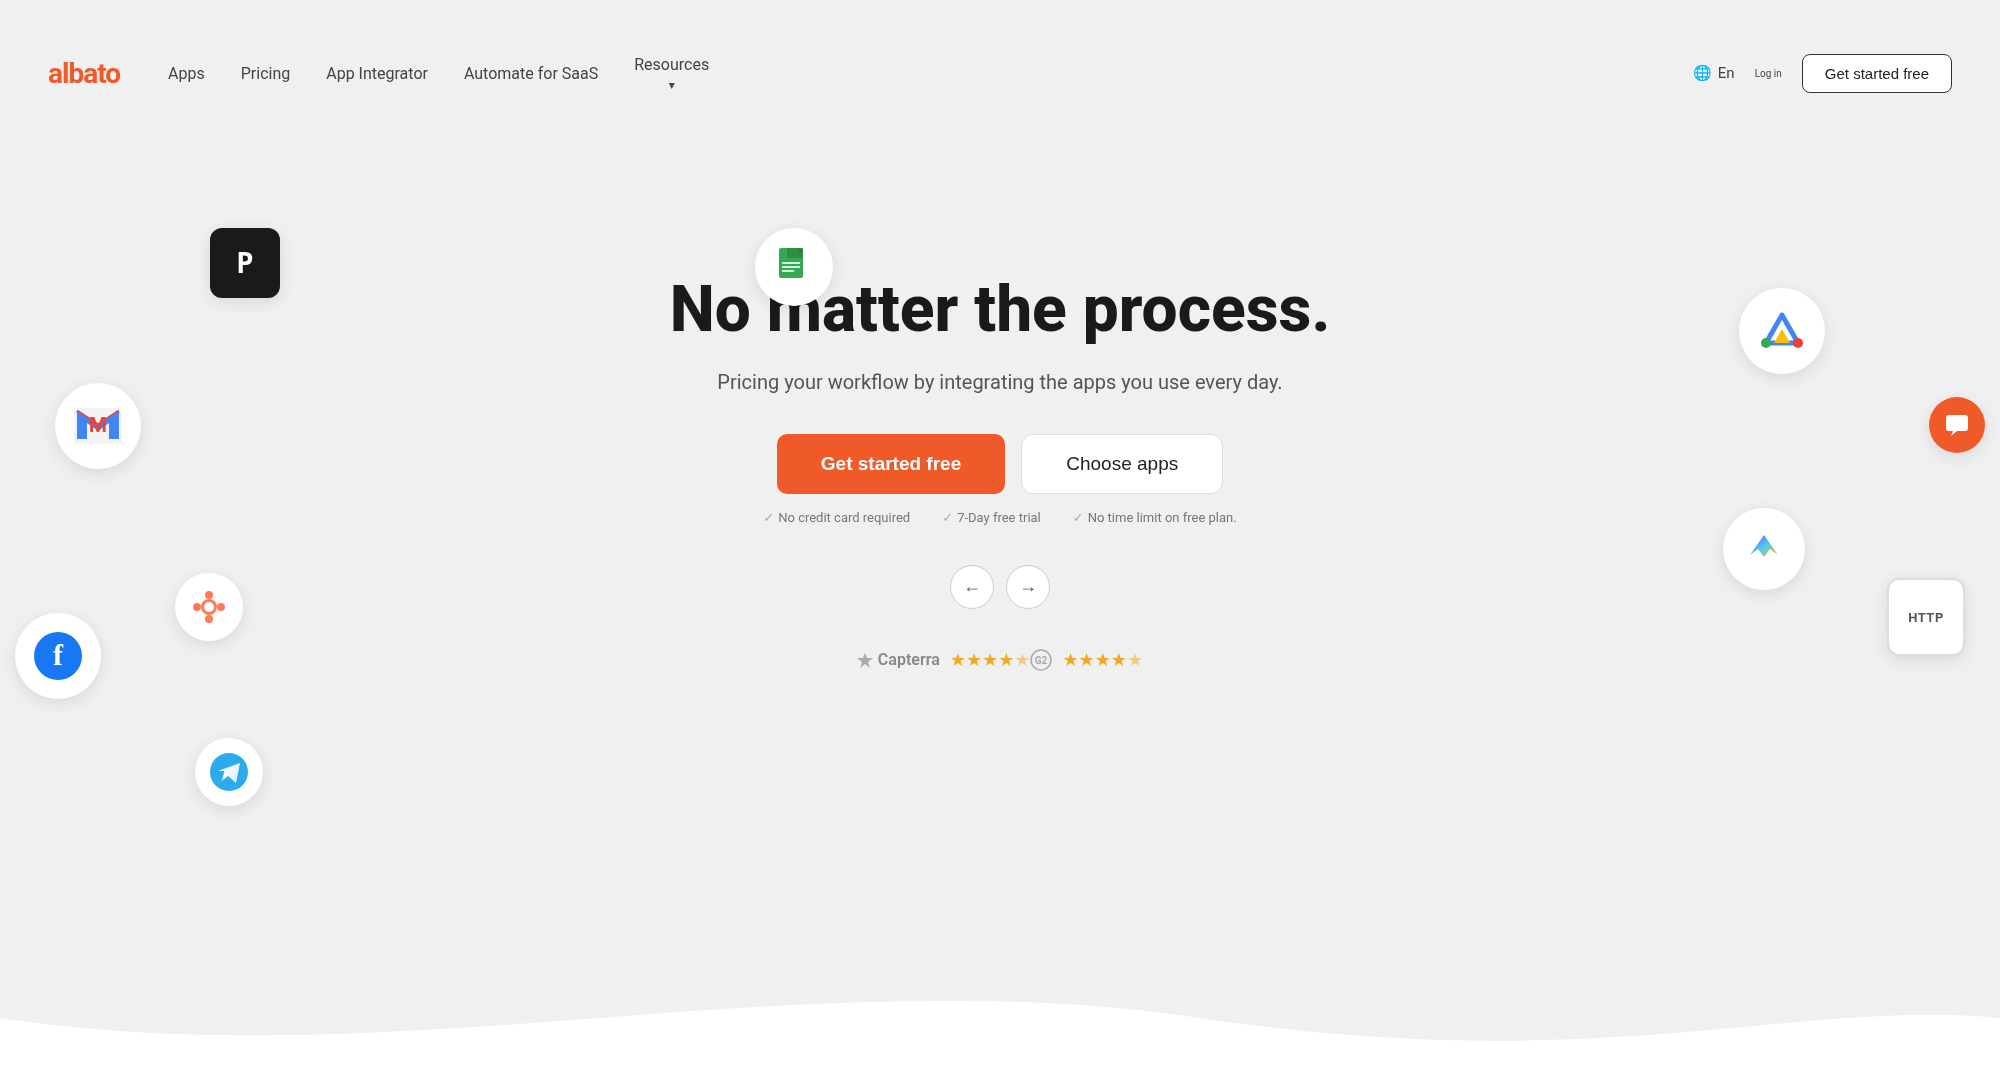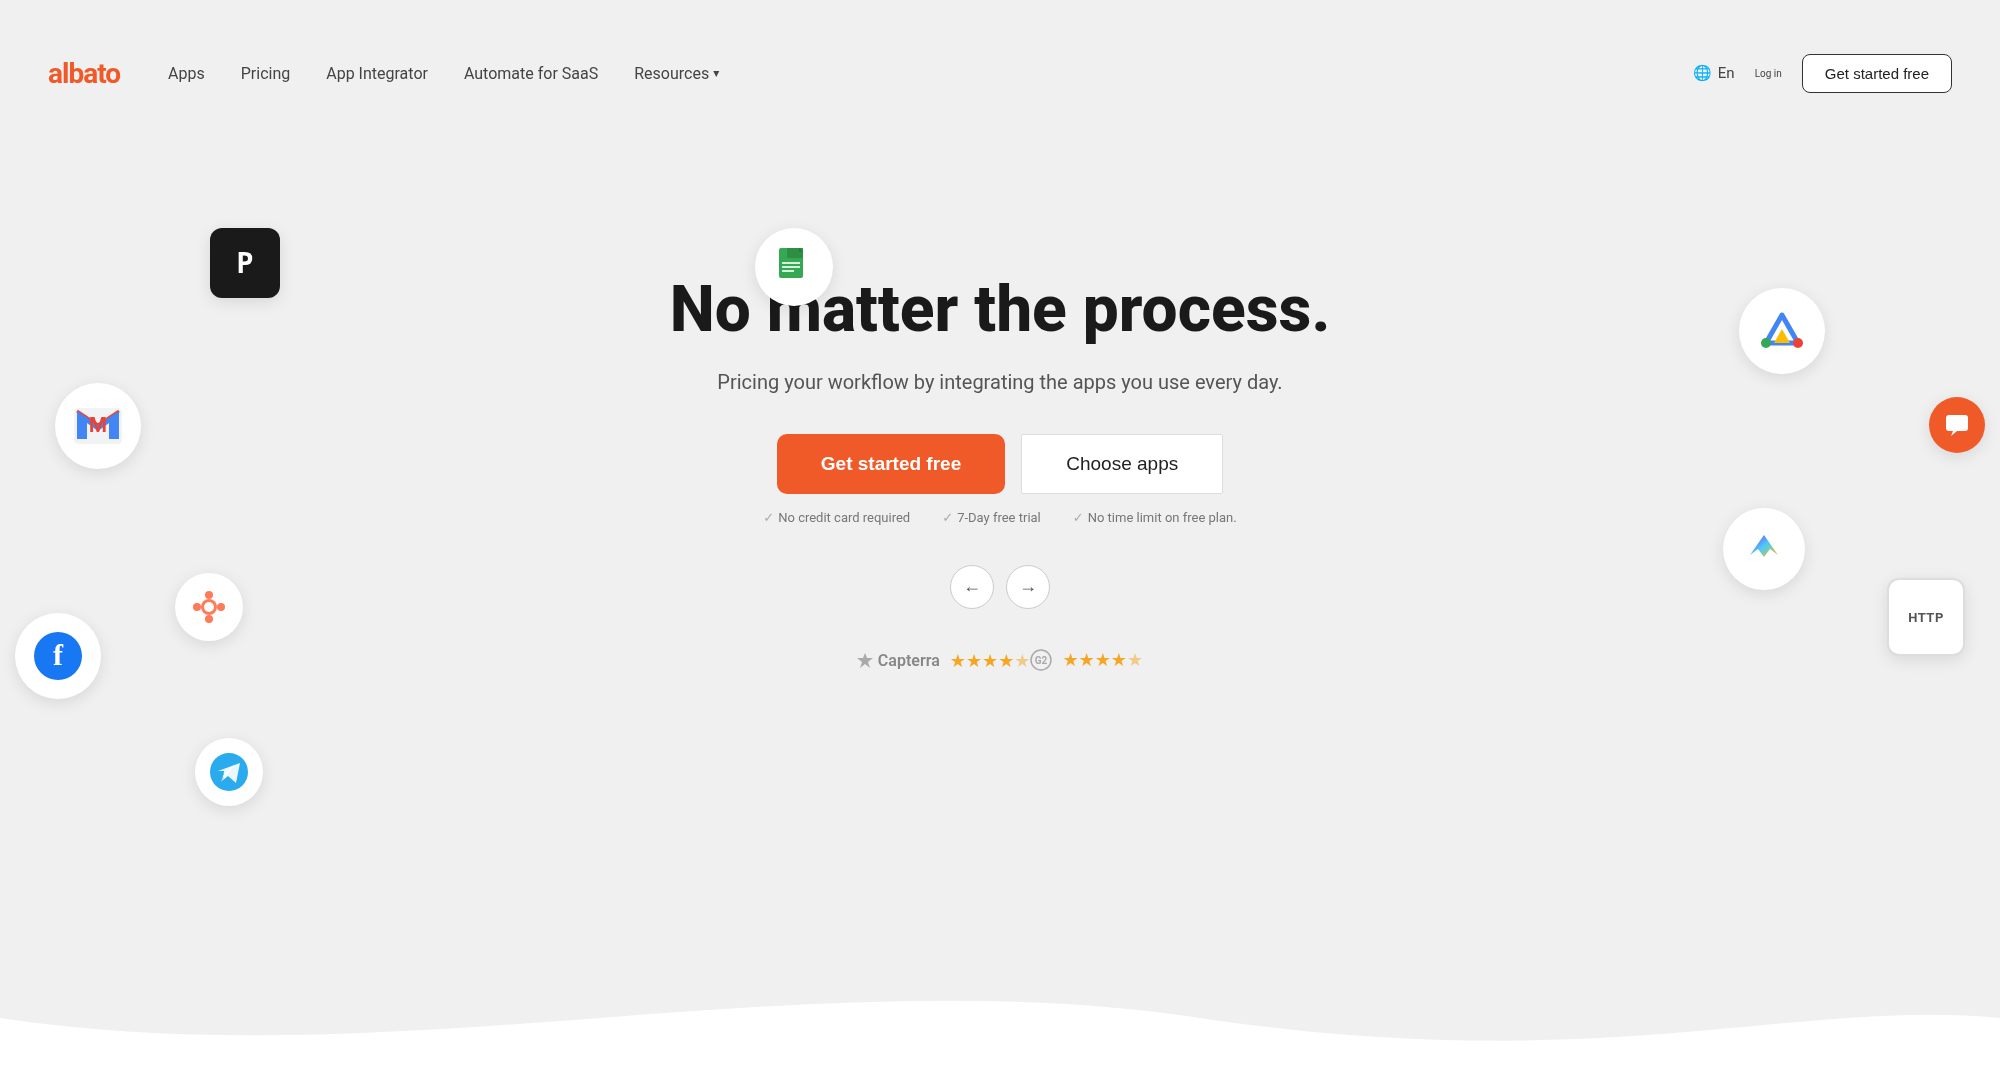--- a/index.html
+++ b/index.html
@@ -40,20 +40,21 @@
     .nav-links a {
       color: #444;
       text-decoration: none;
       font-size: 16px;
       font-weight: 400;
     }
     .nav-links .resources {
       display: flex;
       align-items: center;
       gap: 4px;
+      flex-direction: column;
     }
     .nav-right {
       display: flex;
       align-items: center;
       gap: 20px;
     }
     .lang-btn {
       display: flex;
       align-items: center;
       gap: 6px;
@@ -114,21 +115,21 @@
       border-radius: 10px;
       padding: 18px 44px;
       font-size: 19px;
       font-weight: 600;
       cursor: pointer;
     }
     .btn-secondary {
       background: white;
       color: #222;
       border: 1.5px solid #ddd;
-      border-radius: 2px;
+      border-radius: 12px;
       padding: 18px 44px;
       font-size: 19px;
       font-weight: 500;
       cursor: pointer;
     }
     .btn-notes {
       display: flex;
       gap: 32px;
       font-size: 13px;
       color: #777;
@@ -157,21 +158,21 @@
       display: flex;
       align-items: center;
       justify-content: center;
       font-size: 18px;
       color: #555;
     }
 
     
     .ratings {
       display: flex;
-      align-items: flex-end;
+      align-items: center;
     }
     .rating-item {
       display: flex;
       align-items: center;
       gap: 10px;
     }
     .stars {
       color: #f5a623;
       font-size: 18px;
     }

